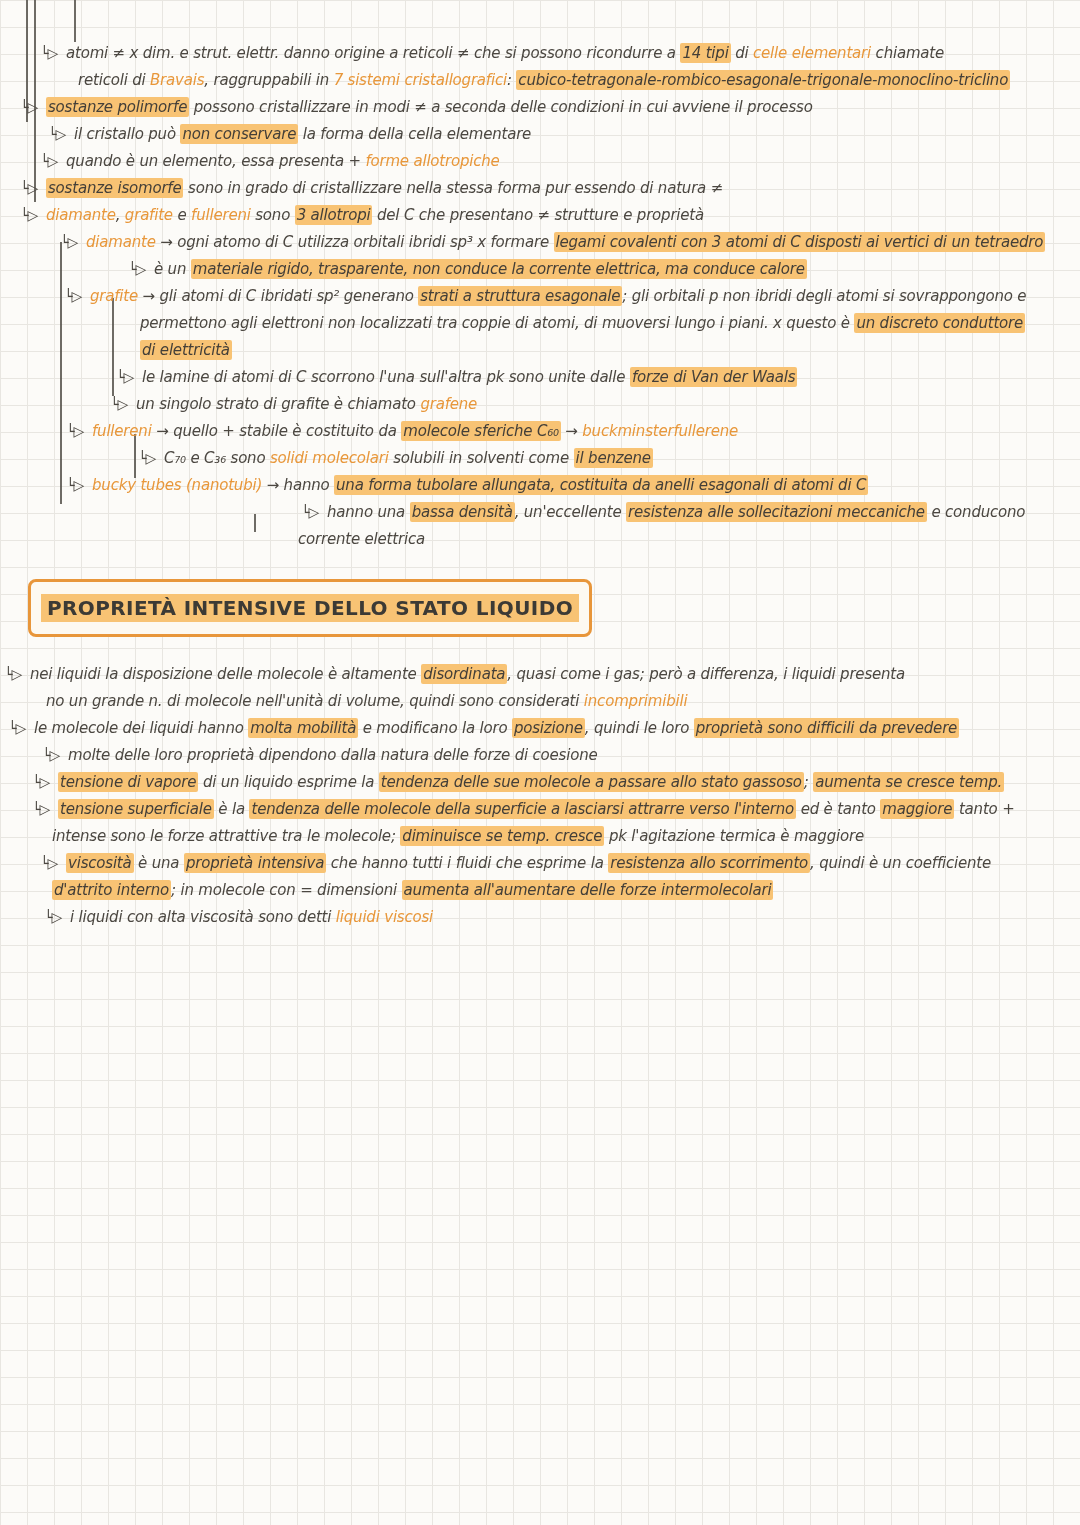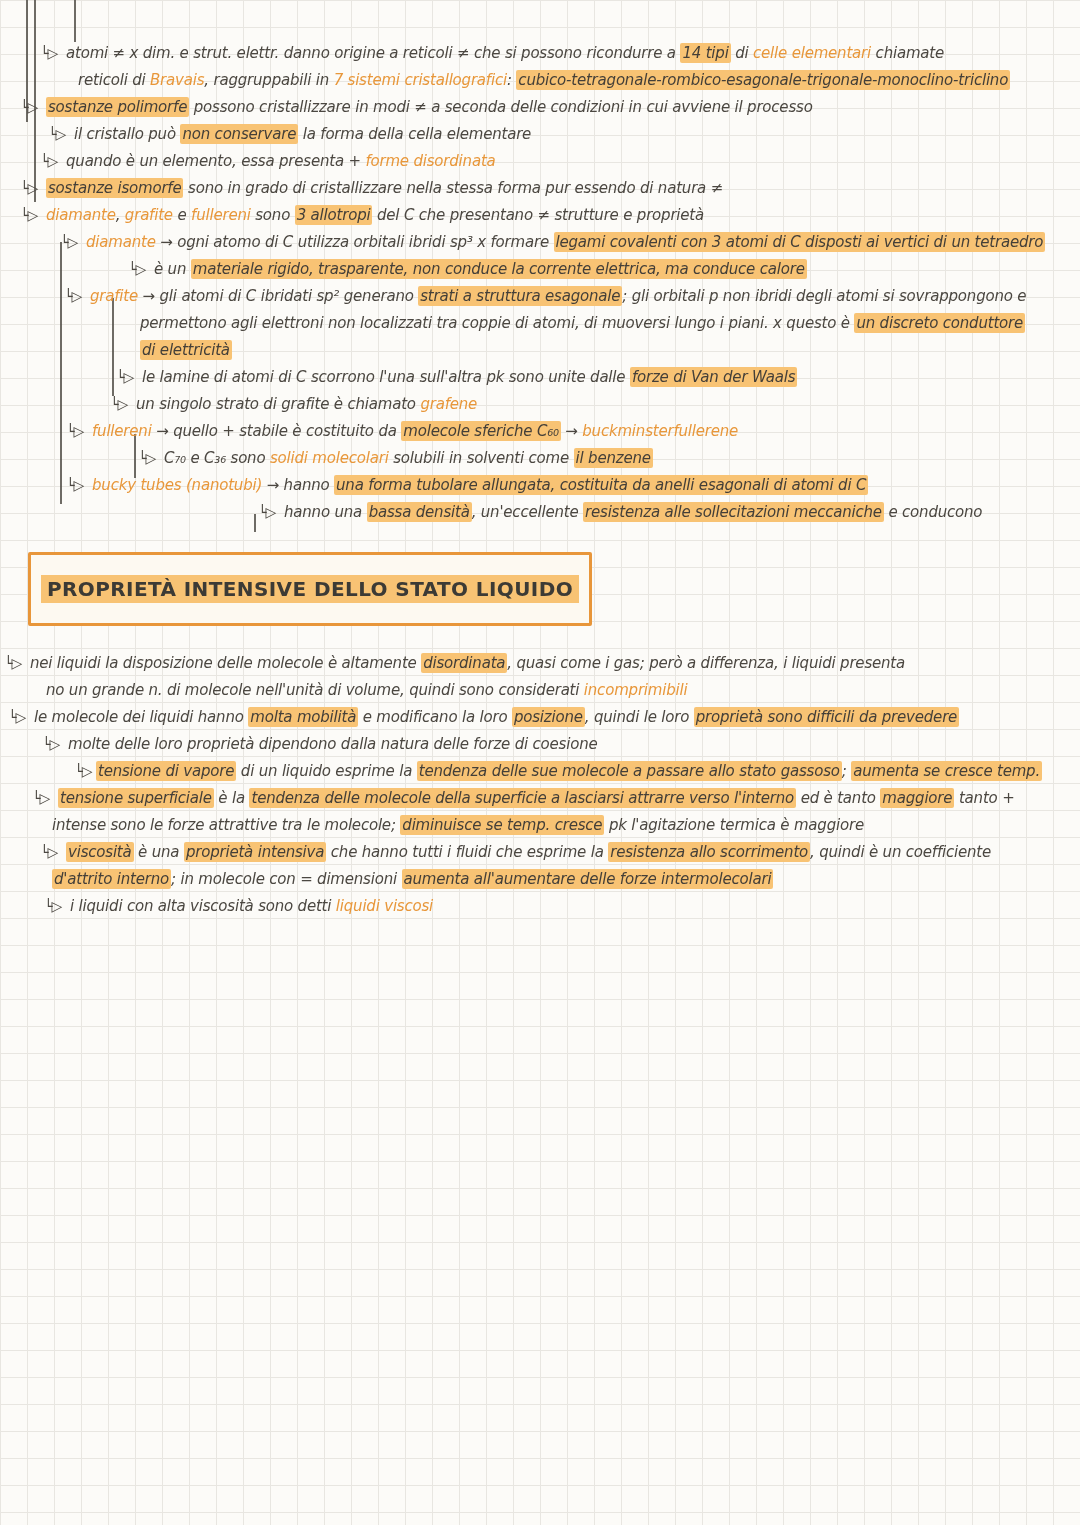--- a/index.html
+++ b/index.html
@@ -44,23 +44,23 @@
   .seg.h{
     color:#443f38;
     background:var(--hl);
     border-radius:2px;
     padding:1px 2px;
   }
   .title-wrap{margin:26px 0 24px 28px;}
   .title-box{
     display:inline-block;
     border:3px solid var(--box-border);
-    border-radius:2px;
+    border-radius:8px;
     background:#fdf9f1;
-    padding:20px 10px;
+    padding:12px 10px;
   }
   .title-text{
     display:inline-block;
     background:var(--hl);
     padding:2px 6px;
     font-style:normal;
     font-weight:bold;
     font-size:20px;
     letter-spacing:0.4px;
     color:#3c3a35;
@@ -80,48 +80,49 @@
   <div class="vline" style="left:60px;top:242px;height:262px;"></div>
   <div class="vline" style="left:112px;top:298px;height:98px;"></div>
   <div class="vline" style="left:134px;top:434px;height:44px;"></div>
   <div class="vline" style="left:254px;top:514px;height:18px;"></div>
 
   <div class="section section-crystals">
       <div class="note-line" style="padding-left: 40px;"><span class="marker">└▷</span><span class="seg p">atomi ≠ x dim. e strut. elettr. danno origine a reticoli ≠ che si possono ricondurre a </span><span class="seg h">14 tipi</span><span class="seg p"> di </span><span class="seg o">celle elementari</span><span class="seg p"> chiamate</span></div>
       <div class="note-line" style="padding-left: 78px;"><span class="seg p">reticoli di </span><span class="seg o">Bravais</span><span class="seg p">, raggruppabili in </span><span class="seg o">7 sistemi cristallografici</span><span class="seg p">: </span><span class="seg h">cubico-tetragonale-rombico-esagonale-trigonale-monoclino-triclino</span></div>
       <div class="note-line" style="padding-left: 20px;"><span class="marker">└▷</span><span class="seg h">sostanze polimorfe</span><span class="seg p"> possono cristallizzare in modi ≠ a seconda delle condizioni in cui avviene il processo</span></div>
       <div class="note-line" style="padding-left: 48px;"><span class="marker">└▷</span><span class="seg p">il cristallo può </span><span class="seg h">non conservare</span><span class="seg p"> la forma della cella elementare</span></div>
-      <div class="note-line" style="padding-left: 40px;"><span class="marker">└▷</span><span class="seg p">quando è un elemento, essa presenta + </span><span class="seg o">forme disordinata</span></div>
+      <div class="note-line" style="padding-left: 40px;"><span class="marker">└▷</span><span class="seg p">quando è un elemento, essa presenta + </span><span class="seg o">forme allotropiche</span></div>
       <div class="note-line" style="padding-left: 20px;"><span class="marker">└▷</span><span class="seg h">sostanze isomorfe</span><span class="seg p"> sono in grado di cristallizzare nella stessa forma pur essendo di natura ≠</span></div>
       <div class="note-line" style="padding-left: 20px;"><span class="marker">└▷</span><span class="seg o">diamante</span><span class="seg p">, </span><span class="seg o">grafite</span><span class="seg p"> e </span><span class="seg o">fullereni</span><span class="seg p"> sono </span><span class="seg h">3 allotropi</span><span class="seg p"> del C che presentano ≠ strutture e proprietà</span></div>
       <div class="note-line" style="padding-left: 60px;"><span class="marker">└▷</span><span class="seg o">diamante</span><span class="seg p"> → ogni atomo di C utilizza orbitali ibridi sp³ x formare </span><span class="seg h">legami covalenti con 3 atomi di C disposti ai vertici di un tetraedro</span></div>
       <div class="note-line" style="padding-left: 128px;"><span class="marker">└▷</span><span class="seg p">è un </span><span class="seg h">materiale rigido, trasparente, non conduce la corrente elettrica, ma conduce calore</span></div>
       <div class="note-line" style="padding-left: 64px;"><span class="marker">└▷</span><span class="seg o">grafite</span><span class="seg p"> → gli atomi di C ibridati sp² generano </span><span class="seg h">strati a struttura esagonale</span><span class="seg p">; gli orbitali p non ibridi degli atomi si sovrappongono e</span></div>
       <div class="note-line" style="padding-left: 140px;"><span class="seg p">permettono agli elettroni non localizzati tra coppie di atomi, di muoversi lungo i piani. x questo è </span><span class="seg h">un discreto conduttore</span></div>
       <div class="note-line" style="padding-left: 140px;"><span class="seg h">di elettricità</span></div>
       <div class="note-line" style="padding-left: 116px;"><span class="marker">└▷</span><span class="seg p">le lamine di atomi di C scorrono l'una sull'altra pk sono unite dalle </span><span class="seg h">forze di Van der Waals</span></div>
       <div class="note-line" style="padding-left: 110px;"><span class="marker">└▷</span><span class="seg p">un singolo strato di grafite è chiamato </span><span class="seg o">grafene</span></div>
       <div class="note-line" style="padding-left: 66px;"><span class="marker">└▷</span><span class="seg o">fullereni</span><span class="seg p"> → quello + stabile è costituito da </span><span class="seg h">molecole sferiche C₆₀</span><span class="seg p"> → </span><span class="seg o">buckminsterfullerene</span></div>
       <div class="note-line" style="padding-left: 138px;"><span class="marker">└▷</span><span class="seg p">C₇₀ e C₃₆ sono </span><span class="seg o">solidi molecolari</span><span class="seg p"> solubili in solventi come </span><span class="seg h">il benzene</span></div>
       <div class="note-line" style="padding-left: 66px;"><span class="marker">└▷</span><span class="seg o">bucky tubes (nanotubi)</span><span class="seg p"> → hanno </span><span class="seg h">una forma tubolare allungata, costituita da anelli esagonali di atomi di C</span></div>
-      <div class="note-line" style="padding-left: 258px;"><span class="marker">└▷</span><span class="seg p">hanno una </span><span class="seg h">bassa densità</span><span class="seg p">, un'eccellente </span><span class="seg h">resistenza alle sollecitazioni meccaniche</span><span class="seg p"> e conducono</span></div>
+      <div class="note-line" style="padding-left: 258px; margin-left: 43px;"><span class="marker">└▷</span><span class="seg p">hanno una </span><span class="seg h">bassa densità</span><span class="seg p">, un'eccellente </span><span class="seg h">resistenza alle sollecitazioni meccaniche</span><span class="seg p"> e conducono</span></div>
+      <div class="note-line" style="padding-left: 298px;"><span class="seg p">corrente elettrica</span></div>
     </div>
 
   <div class="title-wrap">
     <div class="title-box">
       <span class="title-text">PROPRIETÀ INTENSIVE DELLO STATO LIQUIDO</span>
     </div>
   </div>
 
   <div class="section section-liquids">
       <div class="note-line" style="padding-left: 4px;"><span class="marker">└▷</span><span class="seg p">nei liquidi la disposizione delle molecole è altamente </span><span class="seg h">disordinata</span><span class="seg p">, quasi come i gas; però a differenza, i liquidi presenta</span></div>
       <div class="note-line" style="padding-left: 46px;"><span class="seg p">no un grande n. di molecole nell'unità di volume, quindi sono considerati </span><span class="seg o">incomprimibili</span></div>
       <div class="note-line" style="padding-left: 8px;"><span class="marker">└▷</span><span class="seg p">le molecole dei liquidi hanno </span><span class="seg h">molta mobilità</span><span class="seg p"> e modificano la loro </span><span class="seg h">posizione</span><span class="seg p">, quindi le loro </span><span class="seg h">proprietà sono difficili da prevedere</span></div>
       <div class="note-line" style="padding-left: 42px;"><span class="marker">└▷</span><span class="seg p">molte delle loro proprietà dipendono dalla natura delle forze di coesione</span></div>
-      <div class="note-line" style="padding-left: 32px; text-align: center;"><span class="marker">└▷</span><span class="seg h">tensione di vapore</span><span class="seg p"> di un liquido esprime la </span><span class="seg h">tendenza delle sue molecole a passare allo stato gassoso</span><span class="seg p">; </span><span class="seg h">aumenta se cresce temp.</span></div>
+      <div class="note-line" style="padding-left: 32px;"><span class="marker">└▷</span><span class="seg h">tensione di vapore</span><span class="seg p"> di un liquido esprime la </span><span class="seg h">tendenza delle sue molecole a passare allo stato gassoso</span><span class="seg p">; </span><span class="seg h">aumenta se cresce temp.</span></div>
       <div class="note-line" style="padding-left: 32px;"><span class="marker">└▷</span><span class="seg h">tensione superficiale</span><span class="seg p"> è la </span><span class="seg h">tendenza delle molecole della superficie a lasciarsi attrarre verso l'interno</span><span class="seg p"> ed è tanto </span><span class="seg h">maggiore</span><span class="seg p"> tanto +</span></div>
       <div class="note-line" style="padding-left: 52px;"><span class="seg p">intense sono le forze attrattive tra le molecole; </span><span class="seg h">diminuisce se temp. cresce</span><span class="seg p"> pk l'agitazione termica è maggiore</span></div>
       <div class="note-line" style="padding-left: 40px;"><span class="marker">└▷</span><span class="seg h">viscosità</span><span class="seg p"> è una </span><span class="seg h">proprietà intensiva</span><span class="seg p"> che hanno tutti i fluidi che esprime la </span><span class="seg h">resistenza allo scorrimento</span><span class="seg p">, quindi è un coefficiente</span></div>
       <div class="note-line" style="padding-left: 52px;"><span class="seg h">d'attrito interno</span><span class="seg p">; in molecole con = dimensioni </span><span class="seg h">aumenta all'aumentare delle forze intermolecolari</span></div>
       <div class="note-line" style="padding-left: 44px;"><span class="marker">└▷</span><span class="seg p">i liquidi con alta viscosità sono detti </span><span class="seg o">liquidi viscosi</span></div>
     </div>
 
 </div>
 
 </body></html>

